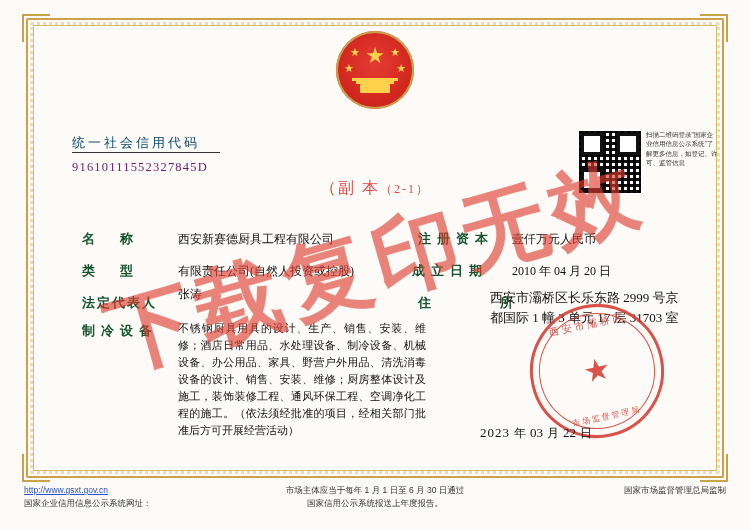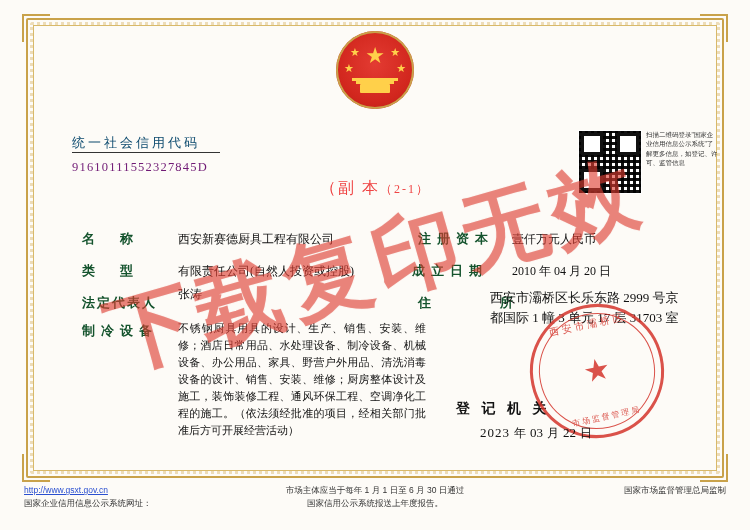--- a/index.html
+++ b/index.html
@@ -267,21 +267,20 @@
 
   <div class="field-label lbl-capital">注册资本</div>
   <div class="field-value val-capital">壹仟万元人民币</div>
 
   <div class="field-label lbl-estdate">成立日期</div>
   <div class="field-value val-estdate">2010 年 04 月 20 日</div>
 
   <div class="field-label lbl-addr">住　所</div>
   <div class="field-value val-addr">西安市灞桥区长乐东路 2999 号京都国际 1 幢 3 单元 17 层 31703 室</div>
 
-  <div class="lbl-authority">登 记 机 关</div>
 
   <div class="seal">
     <div class="ring"></div>
     <div class="arc">西安市灞桥区</div>
     <div class="star">★</div>
     <div class="arc-b">市场监督管理局</div>
   </div>
 
   <div class="date-row">
     <span class="y">2023</span>

